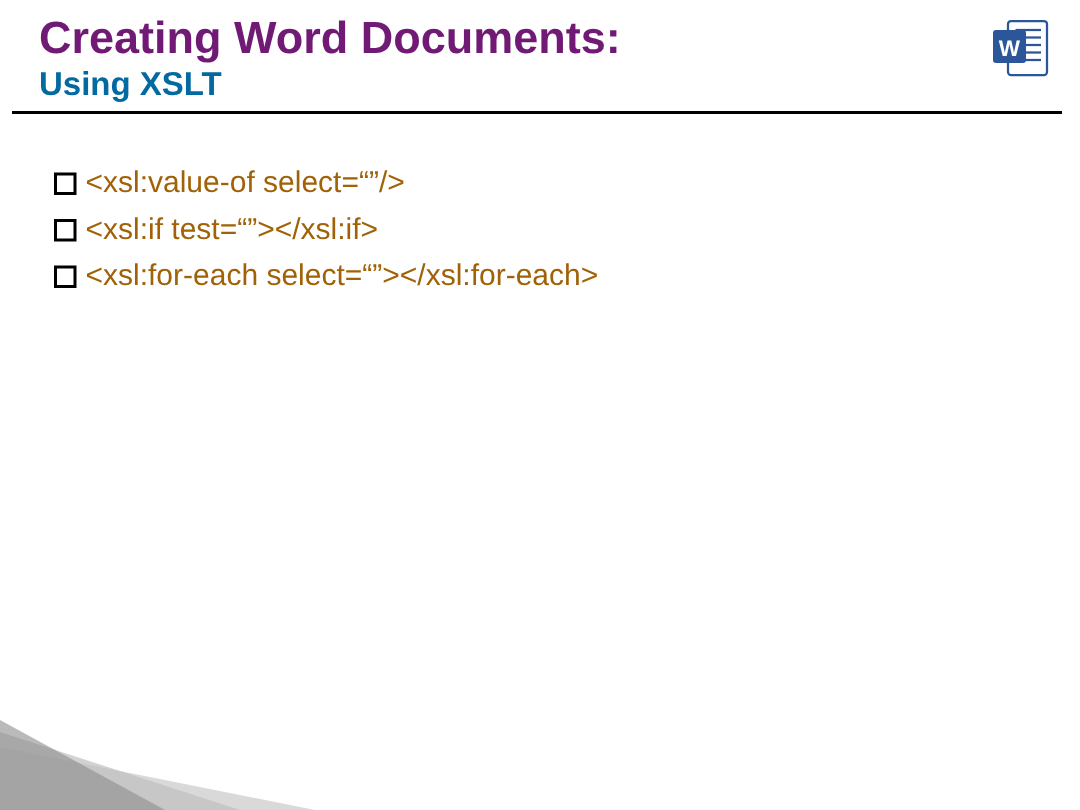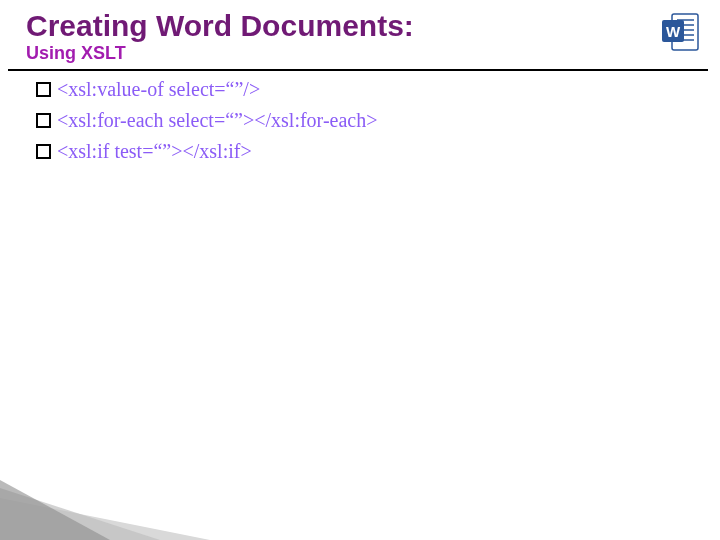--- a/index.html
+++ b/index.html
@@ -25,39 +25,39 @@
     margin: 0 12px 0 8px;
   }
   .title {
     font-size: 30px;
     font-weight: 800;
     color: #701a75;
     letter-spacing: 0px;
     line-height: 1.05;
   }
   .subtitle {
-    font-size: 18px;
+    font-size: 22px;
     font-weight: 700;
-    color: #a21caf;
+    color: #0369a1;
     margin-top: 2px;
     line-height: 1.1;
   }
   .word-icon-wrap {
     position: absolute;
     top: 10px;
     right: 18px;
     width: 44px;
     height: 44px;
   }
   .body {
-    padding: 4px 24px 0 36px;
+    padding: 32px 24px 0 36px;
     font-size: 20px;
     line-height: 1.45;
-    font-family: Liberation Serif, serif;
-    color: #8b5cf6;
+    font-family: Liberation Sans, sans-serif;
+    color: #a16207;
   }
   .bullet-line {
     display: flex;
     align-items: flex-start;
     margin-bottom: 2px;
   }
   .bullet-box {
     display: inline-block;
     width: 11px;
     height: 11px;
@@ -102,25 +102,25 @@
     <div class="subtitle">Using XSLT</div>
   </div>
 
   <div class="body">
     <div class="bullet-line">
       <span class="bullet-box"></span>
       <span class="bullet-text">&lt;xsl:value-of select=“”/&gt;</span>
     </div>
     <div class="bullet-line">
       <span class="bullet-box"></span>
-      <span class="bullet-text">&lt;xsl:for-each select=“”&gt;&lt;/xsl:for-each&gt;</span>
+      <span class="bullet-text">&lt;xsl:if test=“”&gt;&lt;/xsl:if&gt;</span>
     </div>
     <div class="bullet-line">
       <span class="bullet-box"></span>
-      <span class="bullet-text">&lt;xsl:if test=“”&gt;&lt;/xsl:if&gt;</span>
+      <span class="bullet-text">&lt;xsl:for-each select=“”&gt;&lt;/xsl:for-each&gt;</span>
     </div>
   </div>
 
   <svg class="corner-accent" viewBox="0 0 210 60" preserveAspectRatio="none">
     <polygon points="0,60 210,60 0,18" fill="#d9d9d9"></polygon>
     <polygon points="0,60 160,60 0,8" fill="#bfbfbf" fill-opacity="0.7"></polygon>
     <polygon points="0,60 110,60 0,0" fill="#8c8c8c" fill-opacity="0.6"></polygon>
   </svg>
 
 </div>

